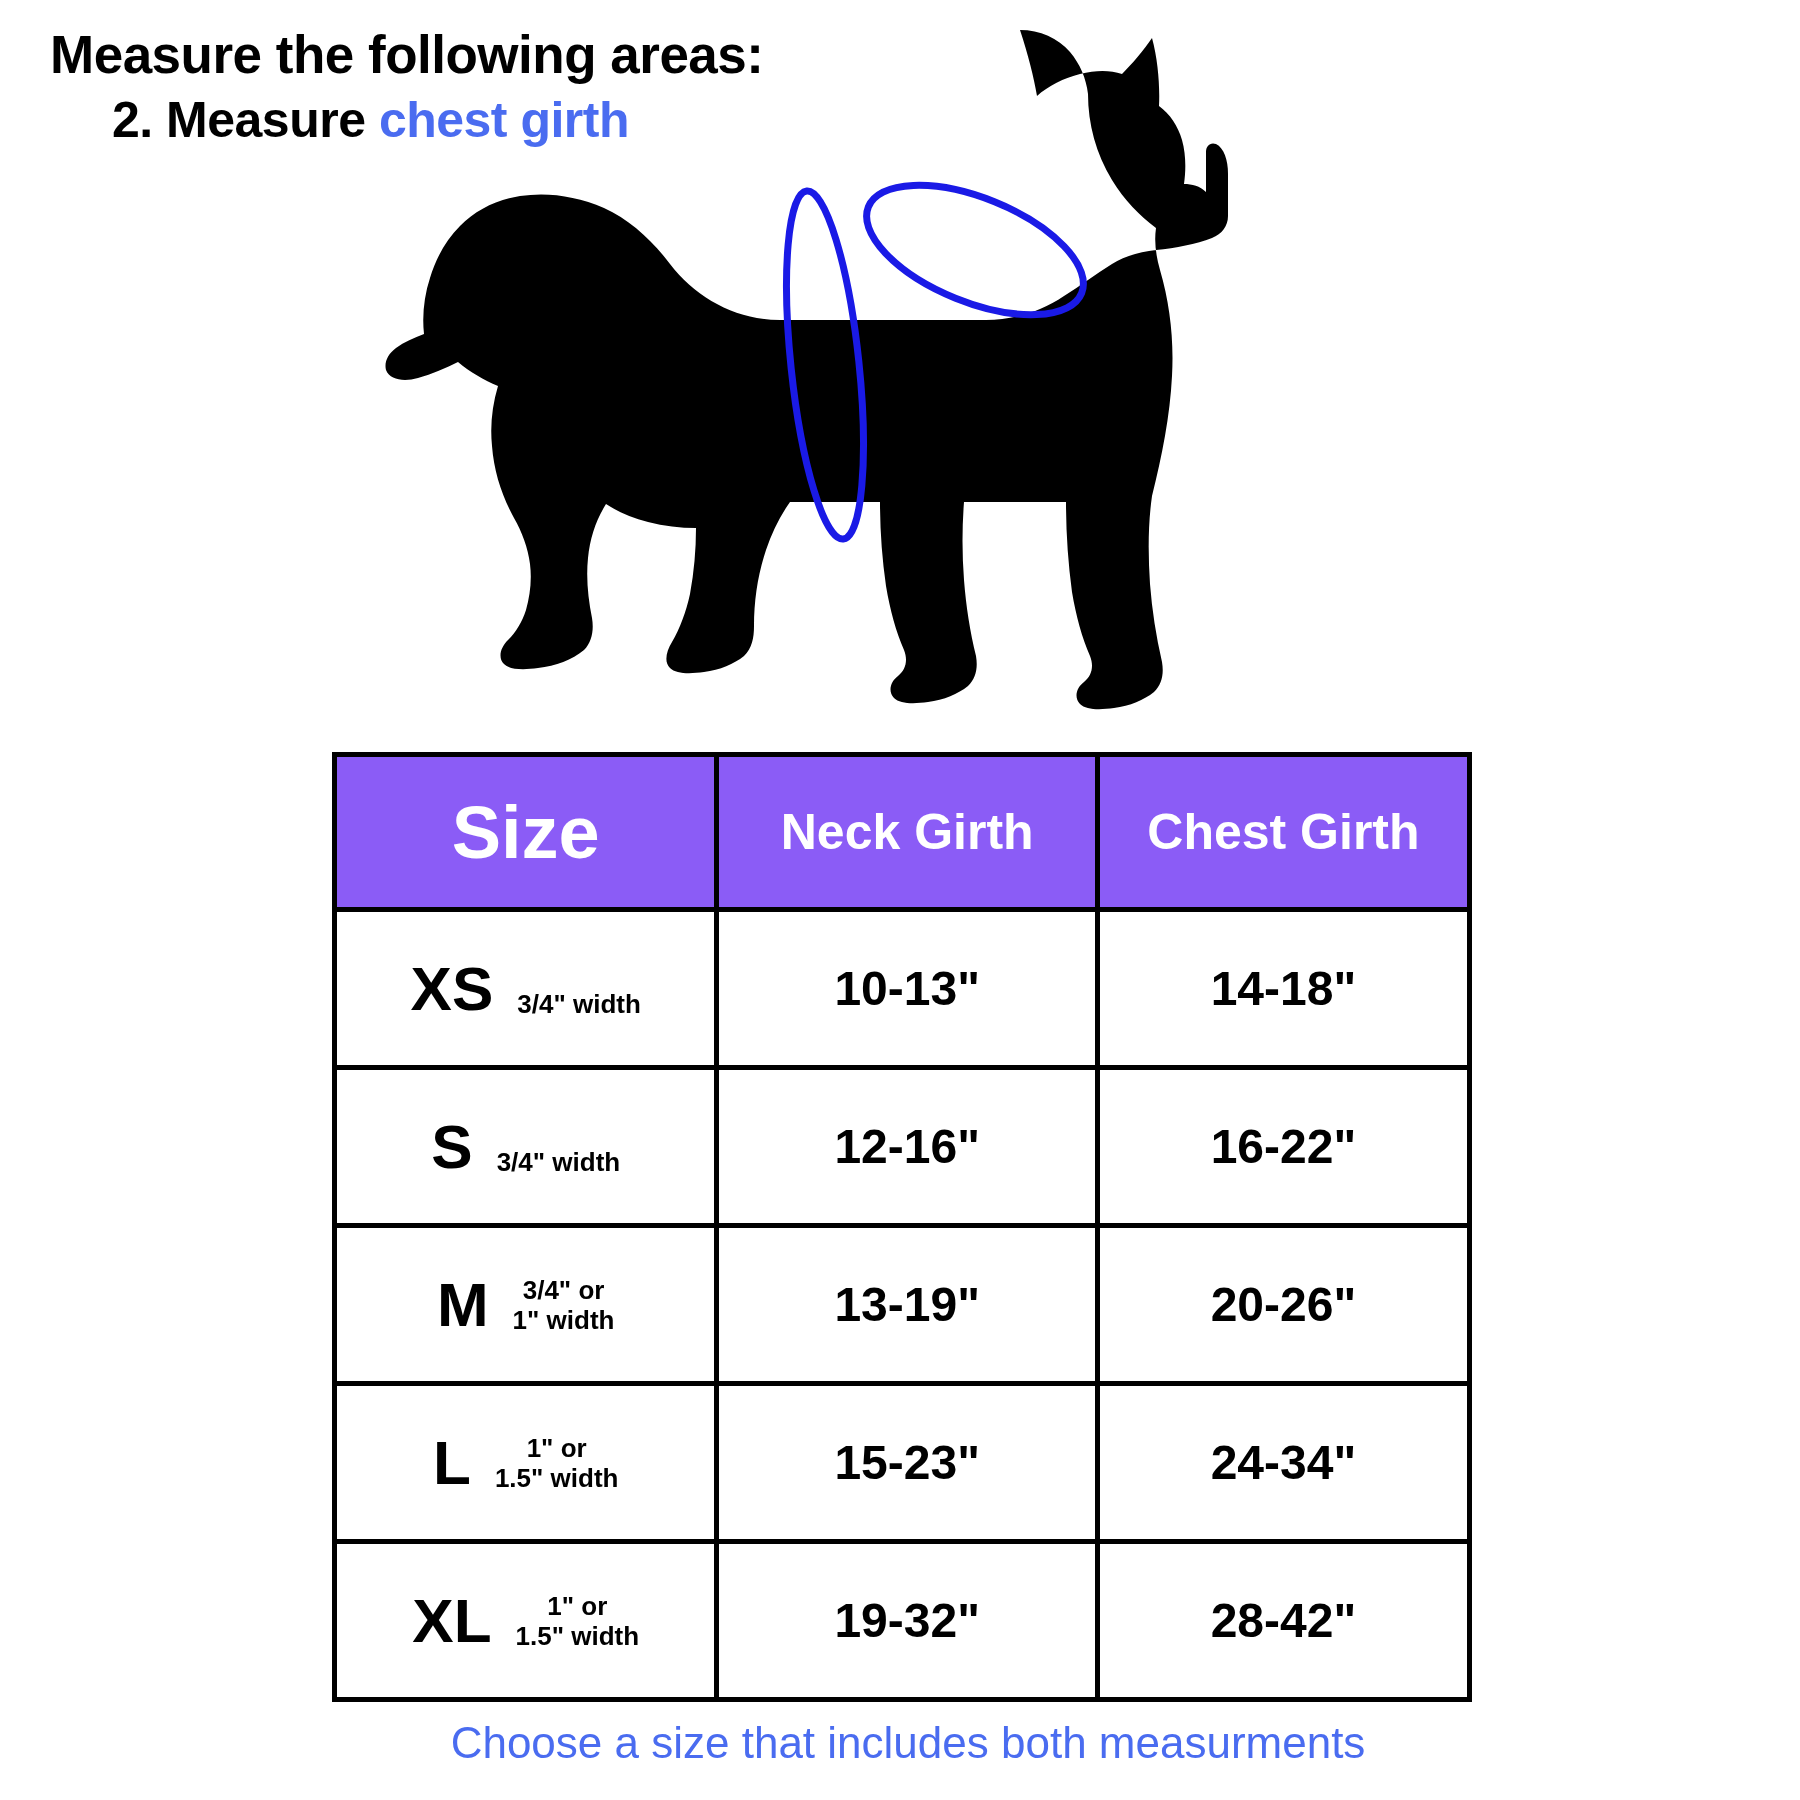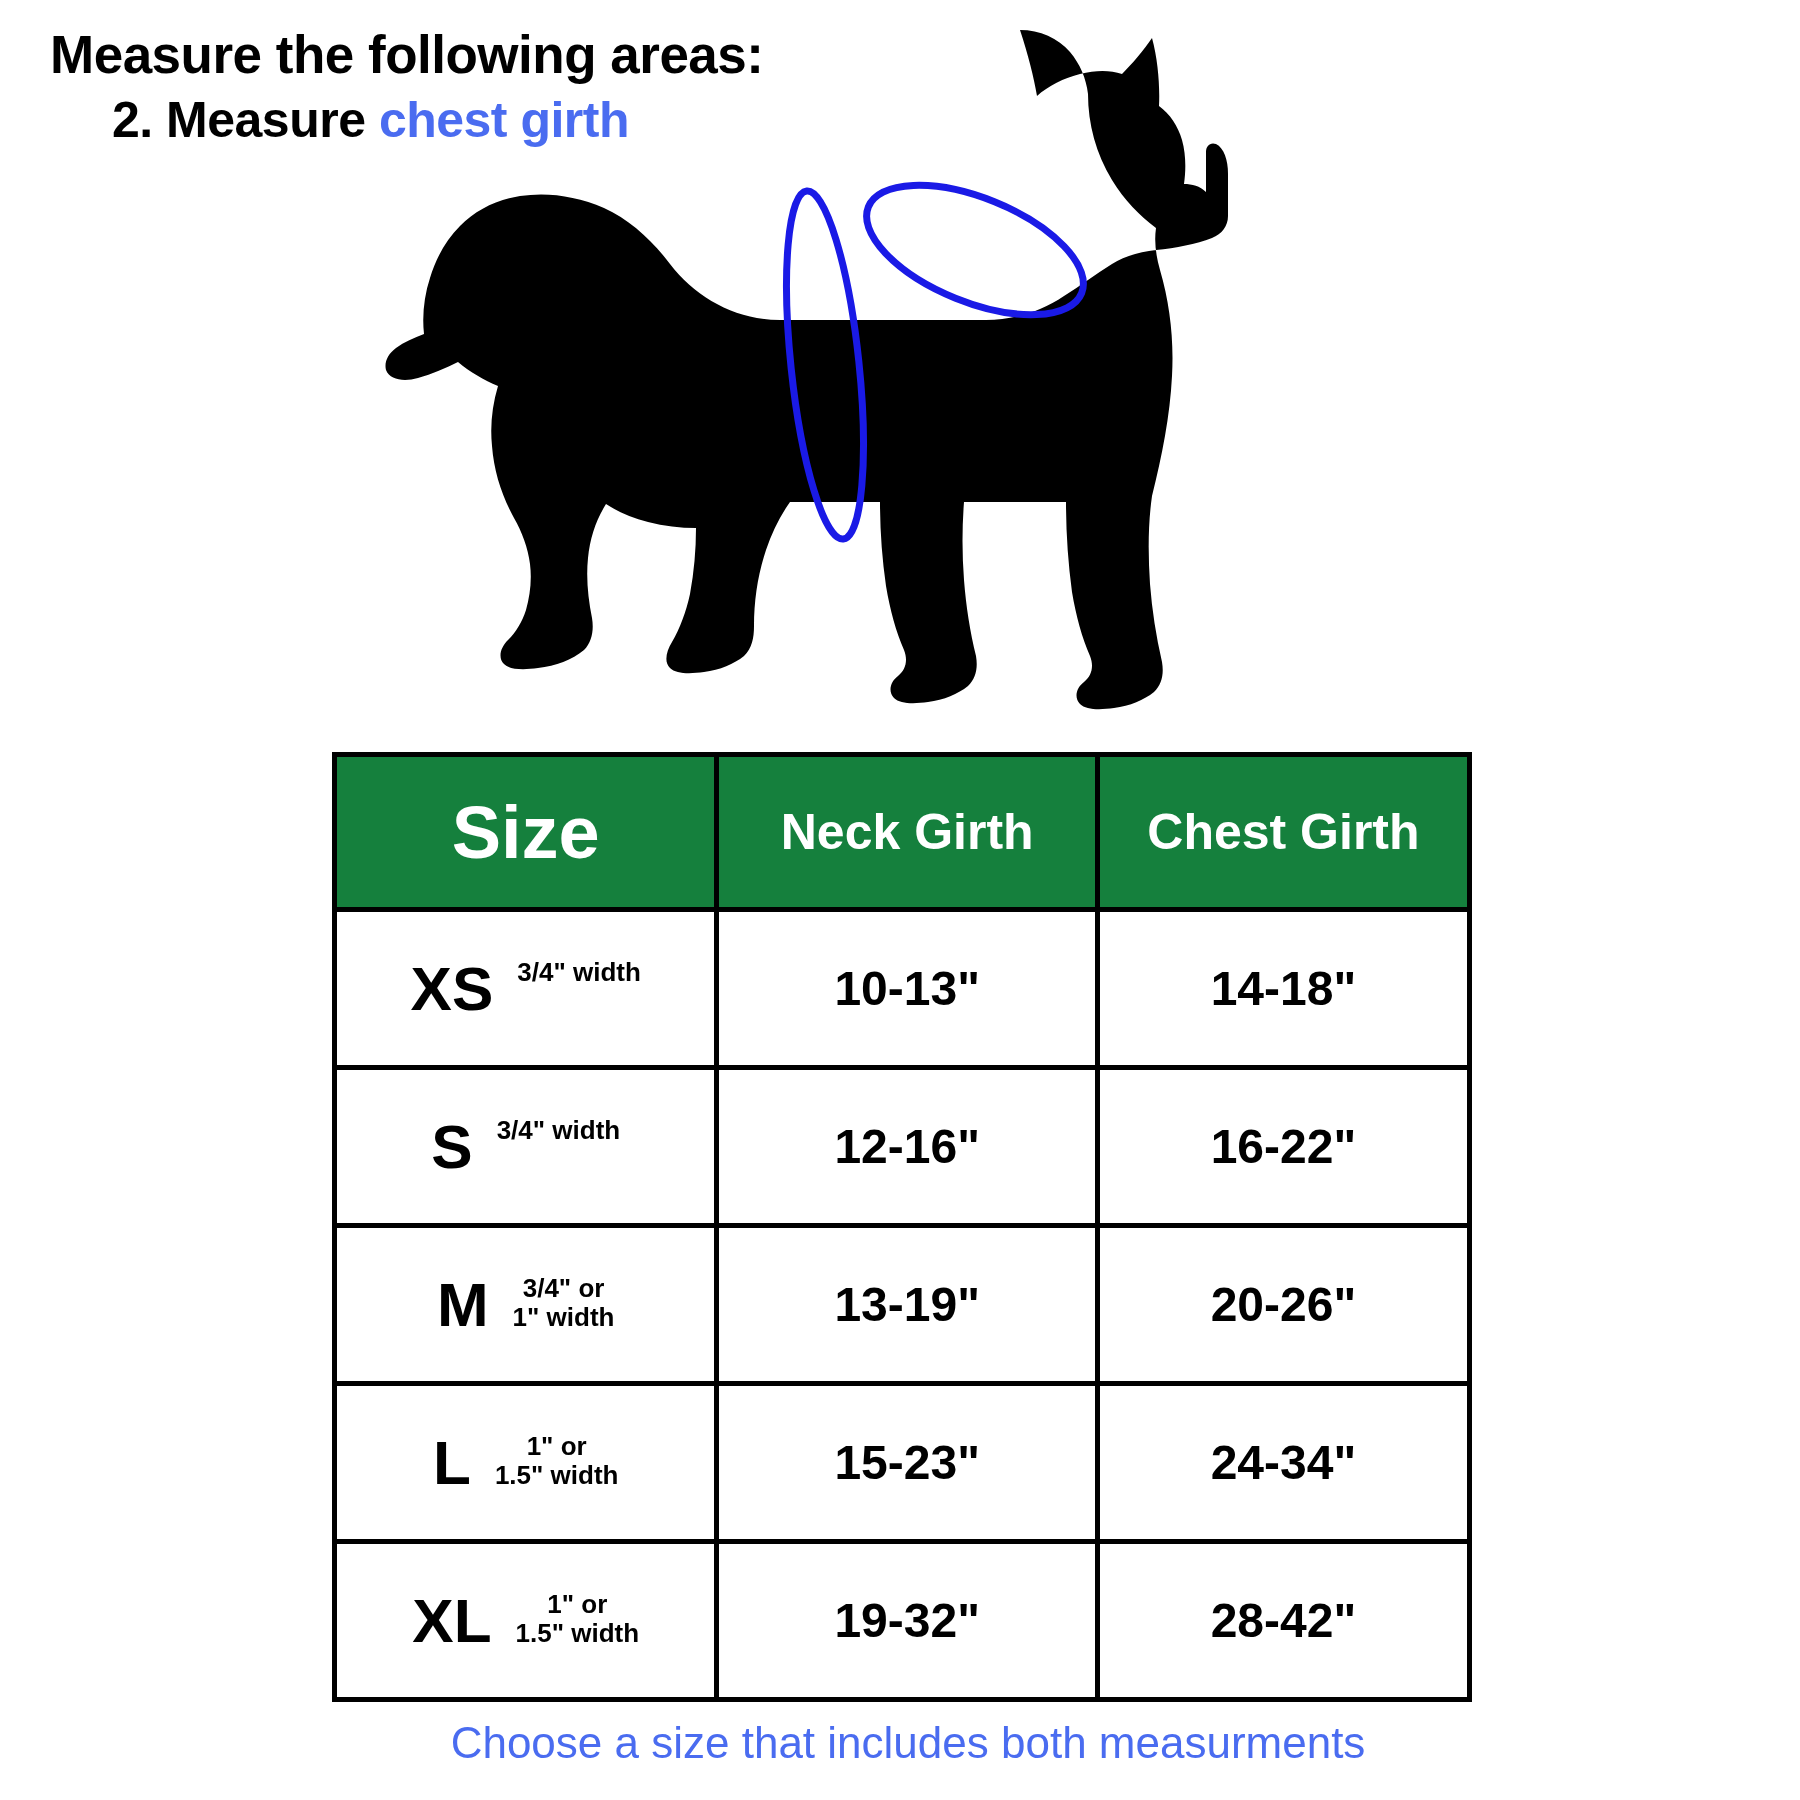--- a/index.html
+++ b/index.html
@@ -77,21 +77,21 @@
     width: 1140px;
     border-collapse: collapse;
     table-layout: fixed;
   }
   .size-table th,
   .size-table td {
     border: 5px solid #000000;
     padding: 0;
   }
   .size-table thead th {
-    background: #15803d;
+    background: #8b5cf6;
     color: #ffffff;
     border-color: #000000;
     height: 150px;
     vertical-align: middle;
     font-weight: bold;
   }
   .th-size {
     font-size: 74px;
     width: 364px;
   }
@@ -104,21 +104,21 @@
     width: 354px;
   }
   .size-table tbody td {
     background: #ffffff;
     height: 153px;
     vertical-align: middle;
     text-align: center;
   }
   .cell-size {
     display: flex;
-    align-items: flex-start;
+    align-items: flex-end;
     justify-content: center;
     gap: 24px;
     padding: 0 25px;
   }
   .size-letter {
     font-size: 62px;
     font-weight: bold;
     line-height: 1;
   }
   .size-width {

